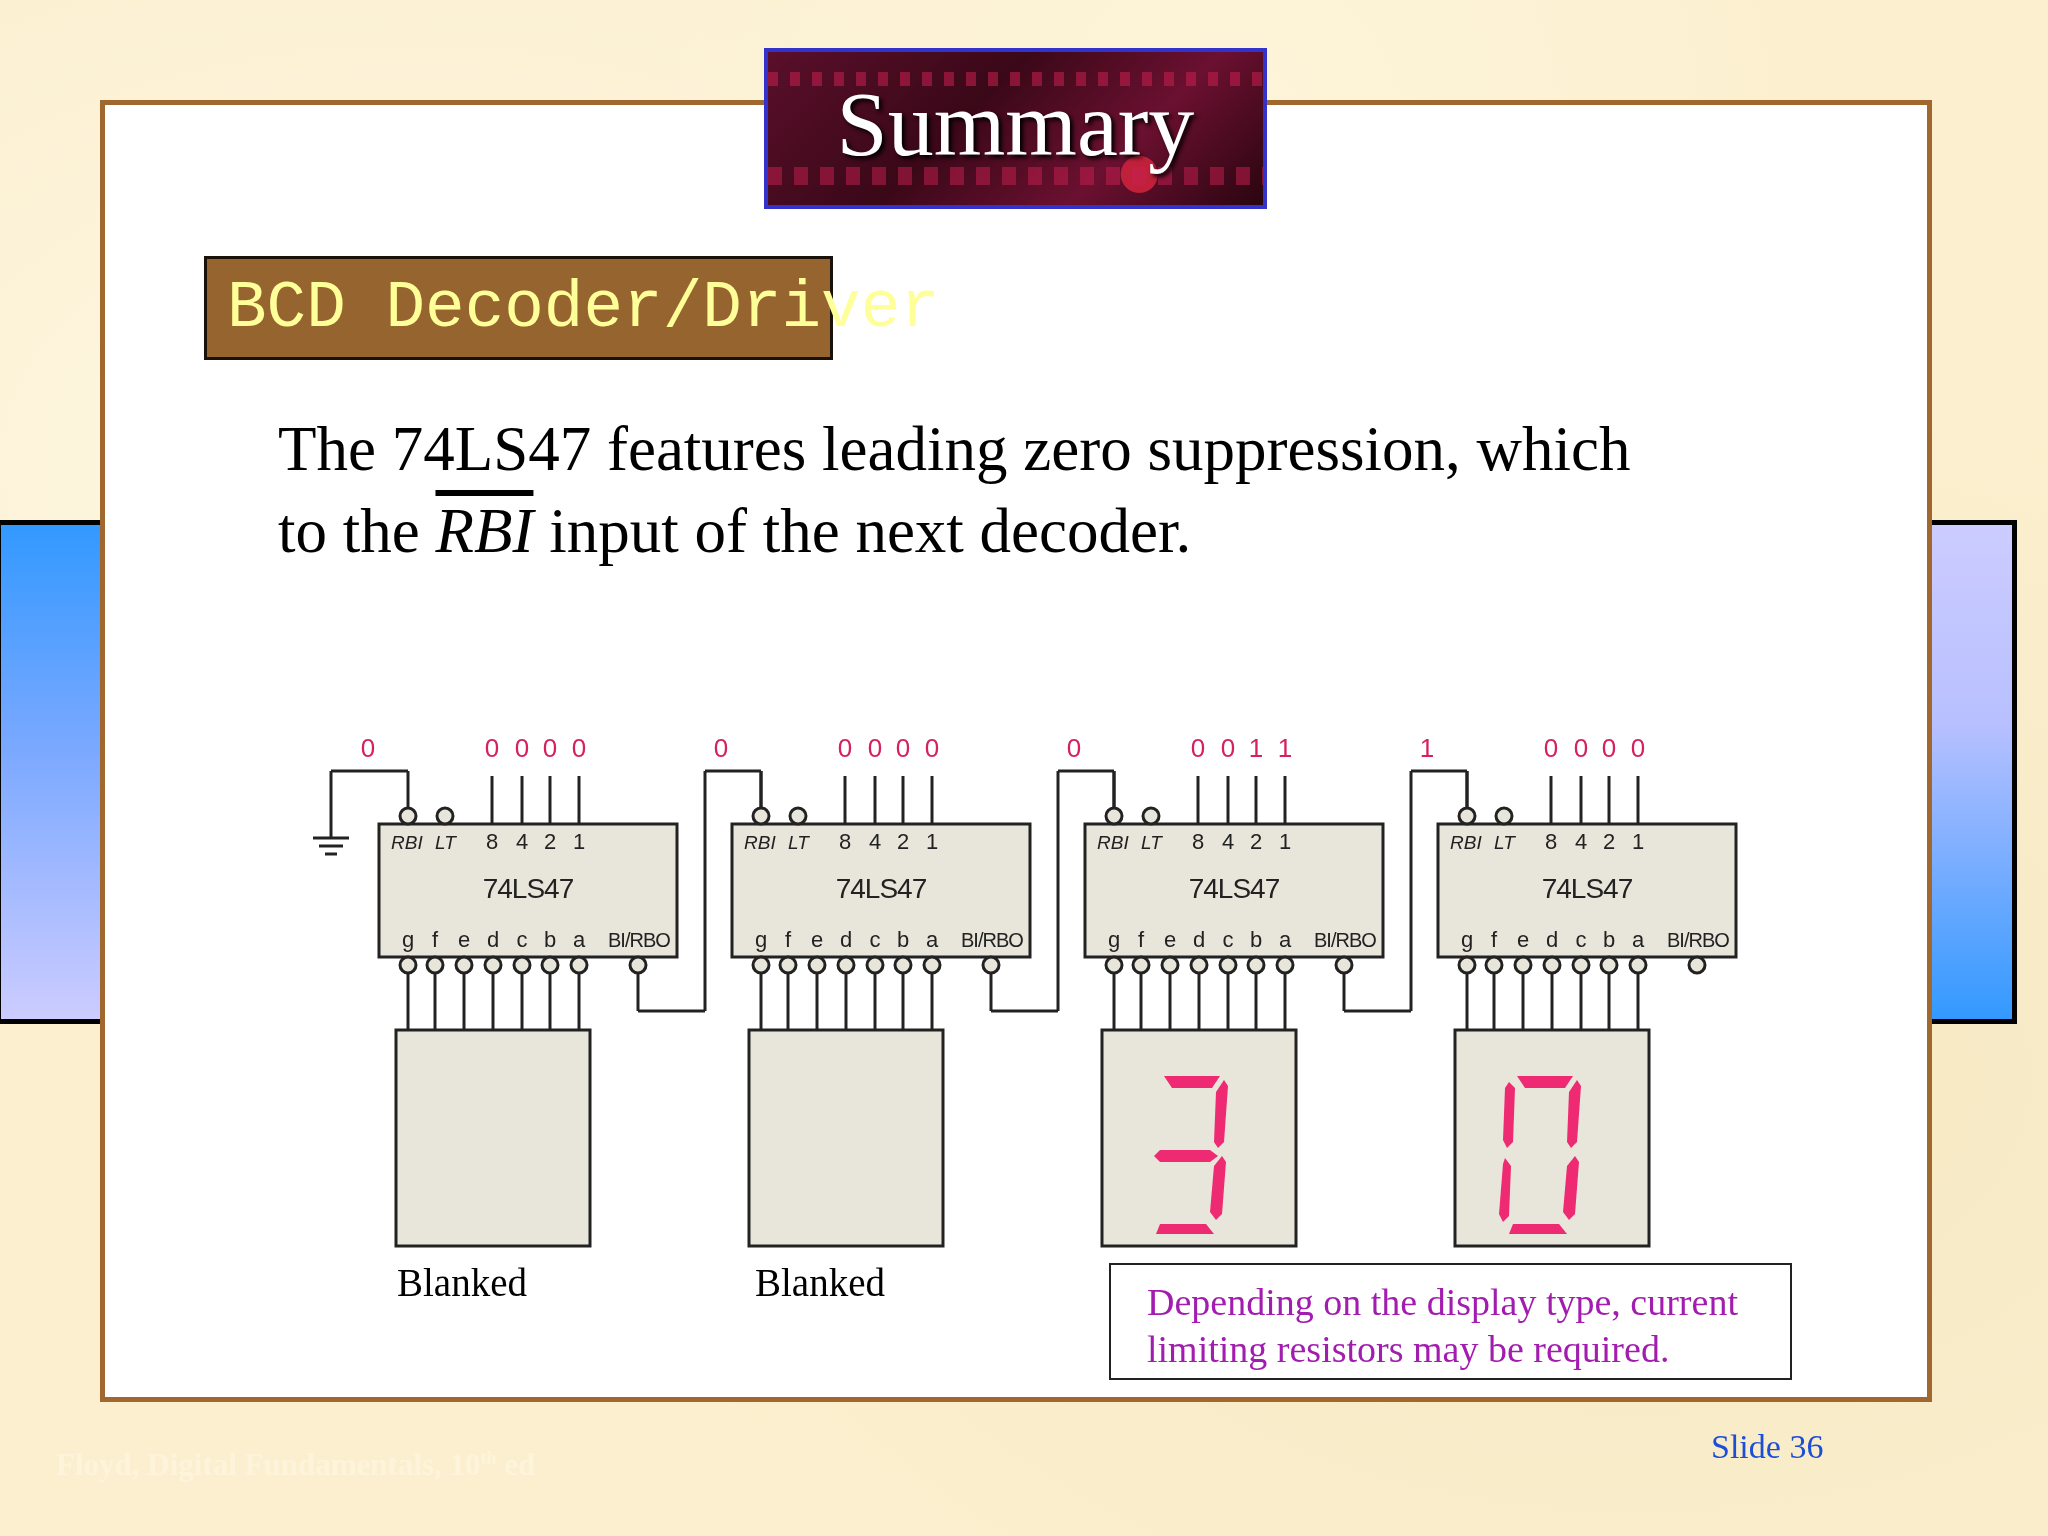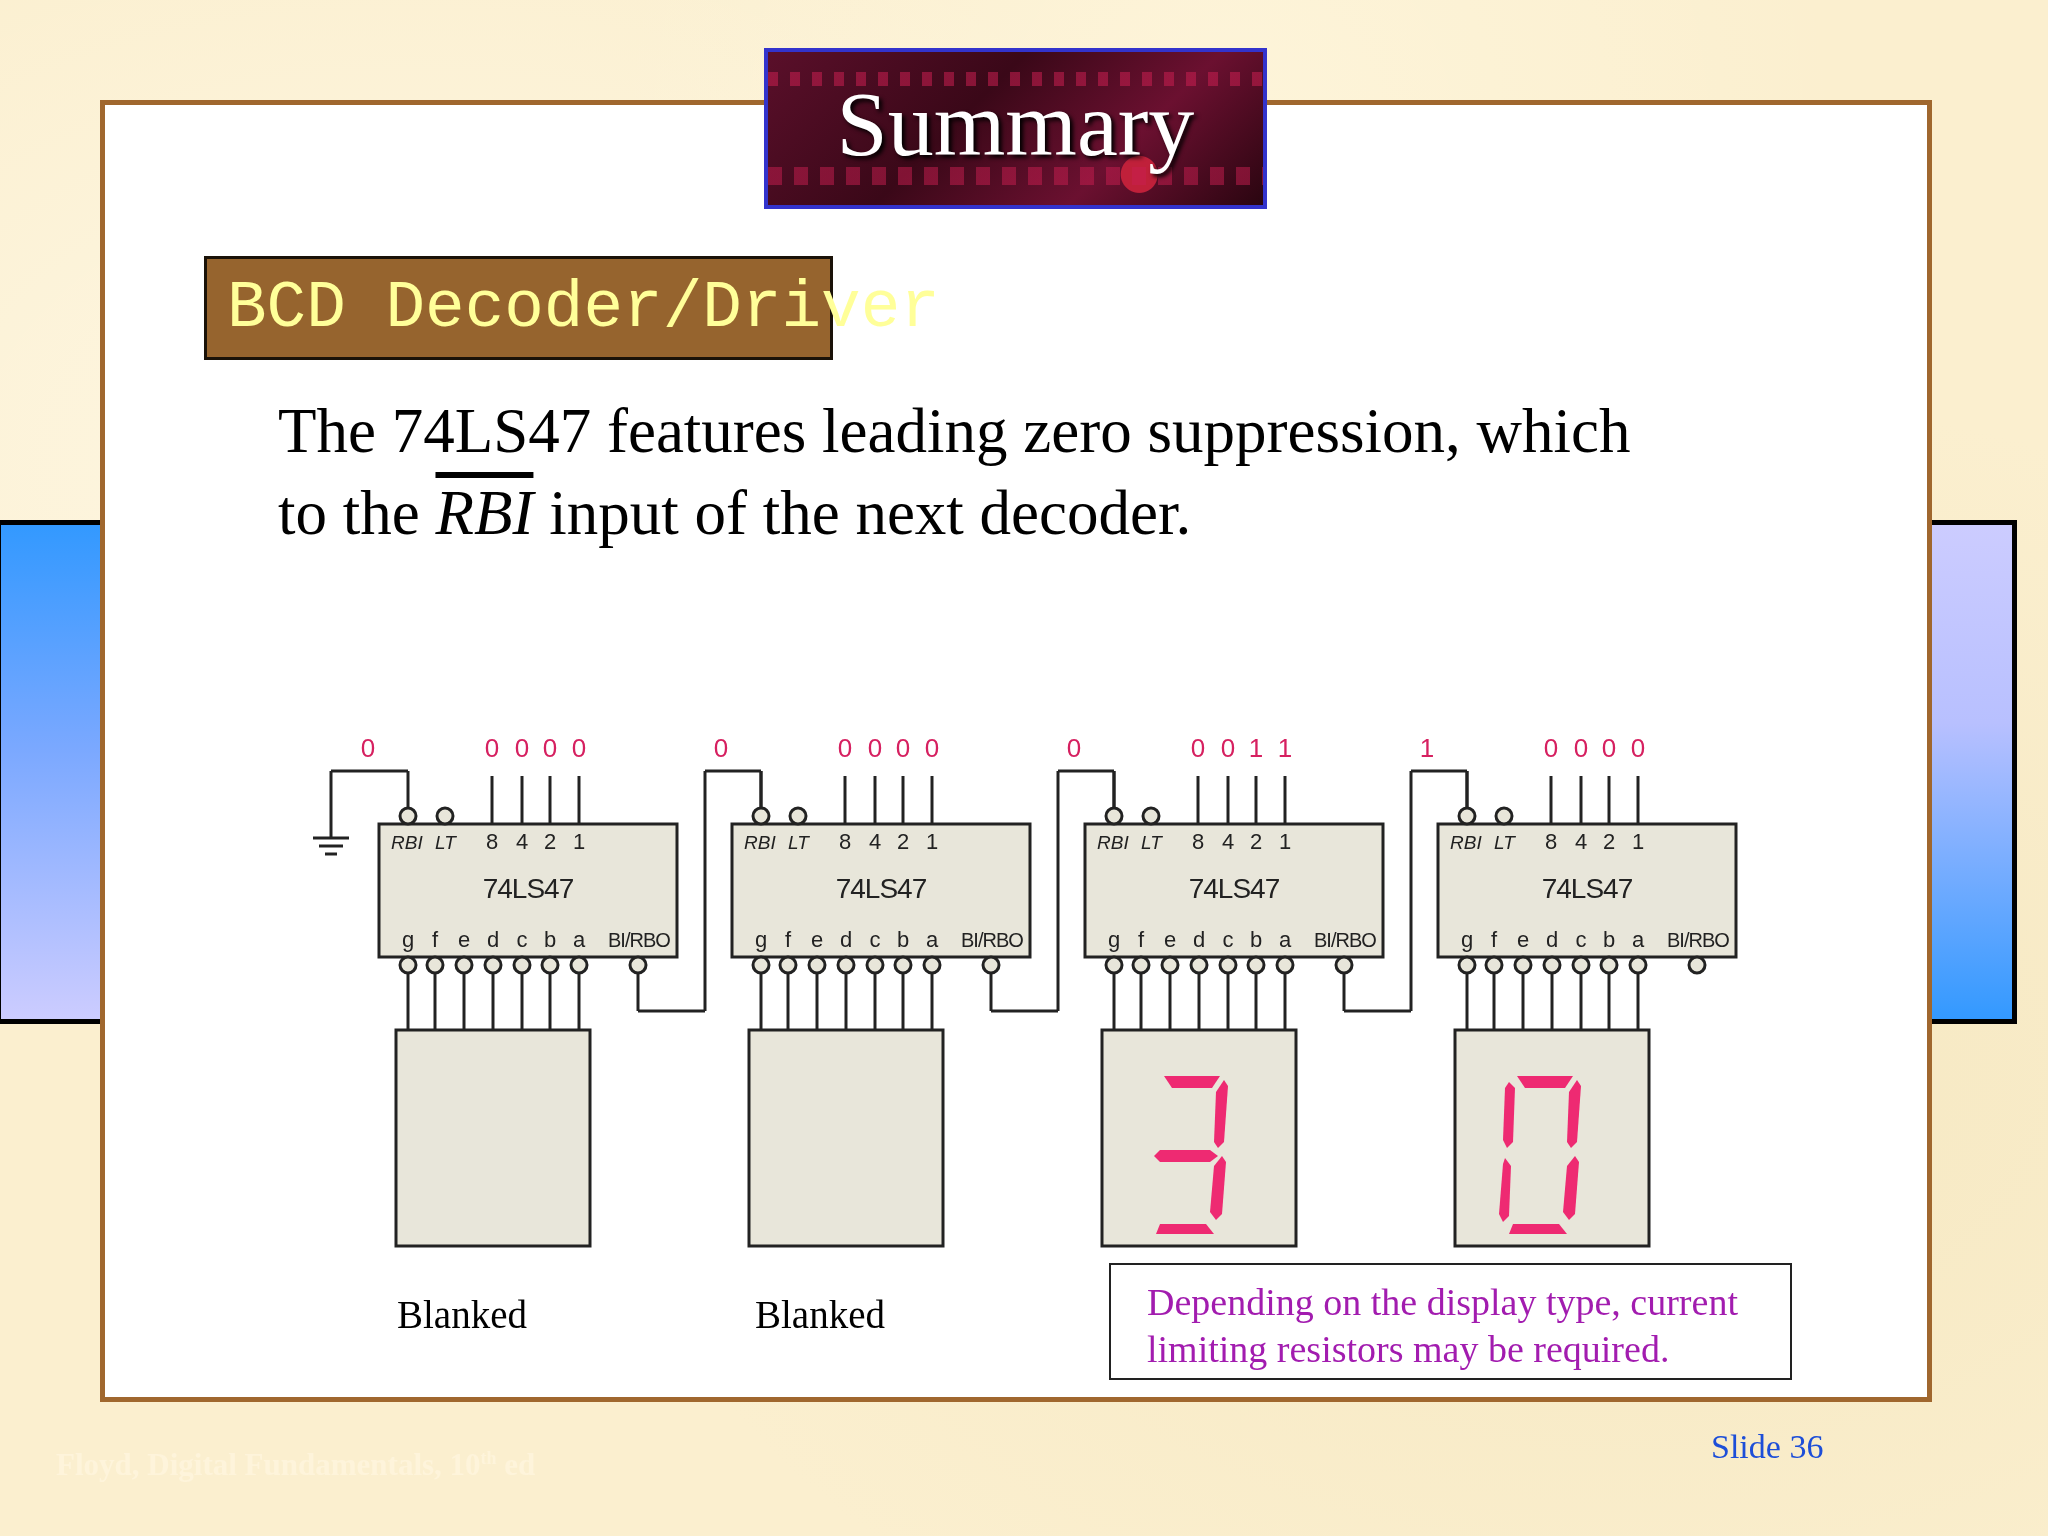--- a/index.html
+++ b/index.html
@@ -22,29 +22,29 @@
       repeating-linear-gradient(90deg, rgba(200,30,80,0.5) 0 14px, rgba(0,0,0,0) 14px 26px) 0 115px/100% 18px no-repeat,
       radial-gradient(circle at 75% 80%, #c0203a 0 18px, rgba(0,0,0,0) 19px),
       linear-gradient(135deg,#5a0f2a 0%,#3a0818 40%,#6b1030 70%,#2a0510 100%);}
   .title-text{position:absolute;left:0;right:0;top:22px;text-align:center;color:#fff;
     font-family:"Liberation Serif", serif;font-size:92px;line-height:100px;
     text-shadow:3px 3px 4px #000;}
   .section-box{position:absolute;left:204px;top:256px;width:629px;height:104px;box-sizing:border-box;
     background:#96642e;border:3px solid #1a1208;}
   .section-text{position:absolute;left:20px;top:14px;color:#ffff99;font-size:66px;line-height:72px;
     font-family:Liberation Mono, monospace;white-space:nowrap;}
-  .body-text{position:absolute;left:278px;top:390px;width:1600px;font-size:63px;line-height:82px;color:#000;
+  .body-text{position:absolute;left:278px;top:408px;width:1600px;font-size:63px;line-height:82px;color:#000;
     font-family:"Liberation Serif", serif;}
   .body-text .line{display:block;white-space:nowrap;}
   .ov{text-decoration:overline;font-style:italic;}
   svg.diagram{position:absolute;left:0;top:0;}
   .note-box{position:absolute;left:1109px;top:1263px;width:683px;height:117px;box-sizing:border-box;
     border:2px solid #222;background:#fff;padding:14px 36px;font-size:38px;line-height:47px;color:#a21caf;
     font-family:"Liberation Serif", serif;}
-  .blank-label{position:absolute;font-size:39px;color:#000;font-family:"Liberation Serif", serif;margin-top:32px;}
+  .blank-label{position:absolute;font-size:39px;color:#000;font-family:"Liberation Serif", serif;}
   .slide-num{position:absolute;left:1711px;top:1428px;font-size:34px;color:#1d4ed8;font-family:"Liberation Serif", serif;}
   .footer{position:absolute;left:56px;top:1447px;font-size:31px;font-weight:bold;color:#fff6df;opacity:0.75;
     font-family:"Liberation Serif", serif;}
   .footer sup{font-size:18px;}
 </style>
 </head>
 <body>
 
 <div class="side-bar side-left"></div>
 <div class="side-bar side-right"></div>

